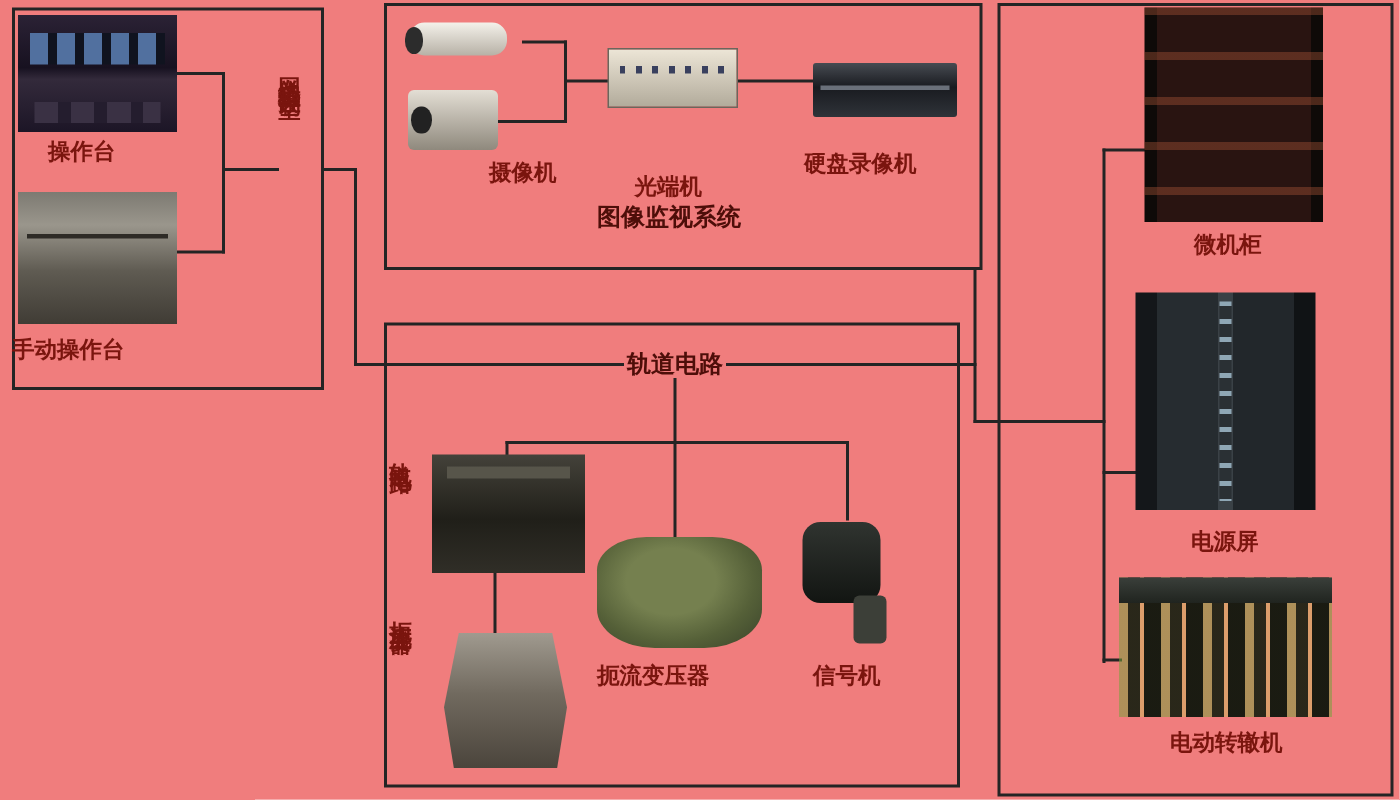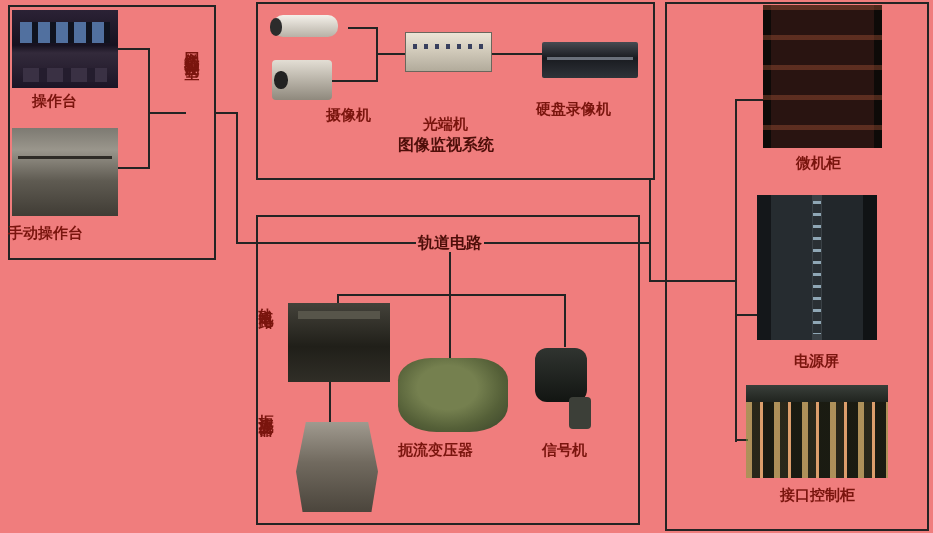--- a/index.html
+++ b/index.html
@@ -136,15 +136,15 @@
   <div class="lbl title" style="left:398px;top:135px;">图像监视系统</div>
 
   <div class="lbl title" style="left:418px;top:233px;">轨道电路</div>
   <div class="lbl vlbl" style="left:259px;top:296px;">轨道电路</div>
   <div class="lbl vlbl" style="left:259px;top:402px;">扼流变压器</div>
   <div class="lbl" style="left:398px;top:441px;">扼流变压器</div>
   <div class="lbl" style="left:542px;top:441px;">信号机</div>
 
   <div class="lbl" style="left:796px;top:154px;">微机柜</div>
   <div class="lbl" style="left:794px;top:352px;">电源屏</div>
-  <div class="lbl" style="left:780px;top:486px;">接口控制柜</div>
+  <div class="lbl" style="left:780px;top:486px;">电动转辙机</div>
 
 </div>
 
 </body></html>

